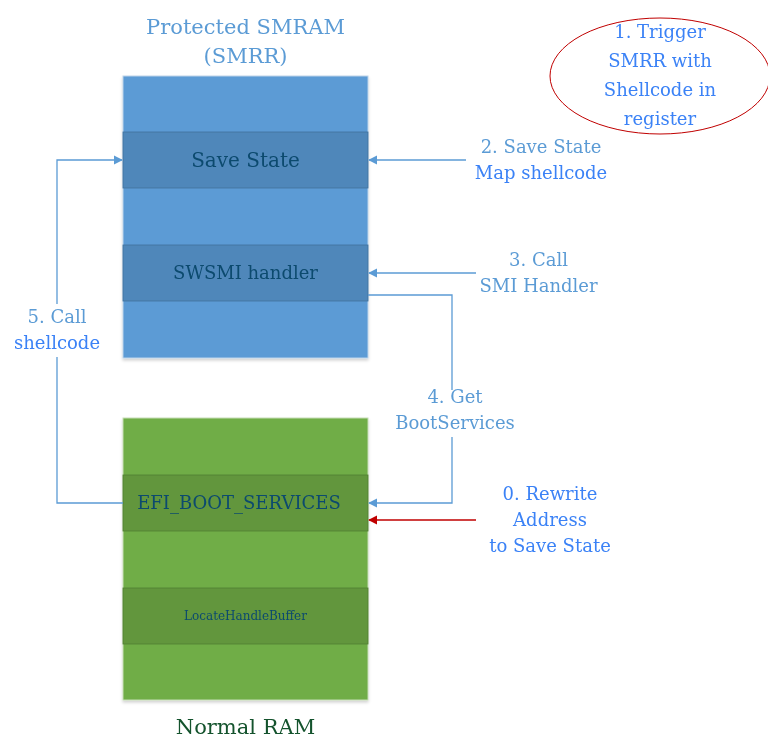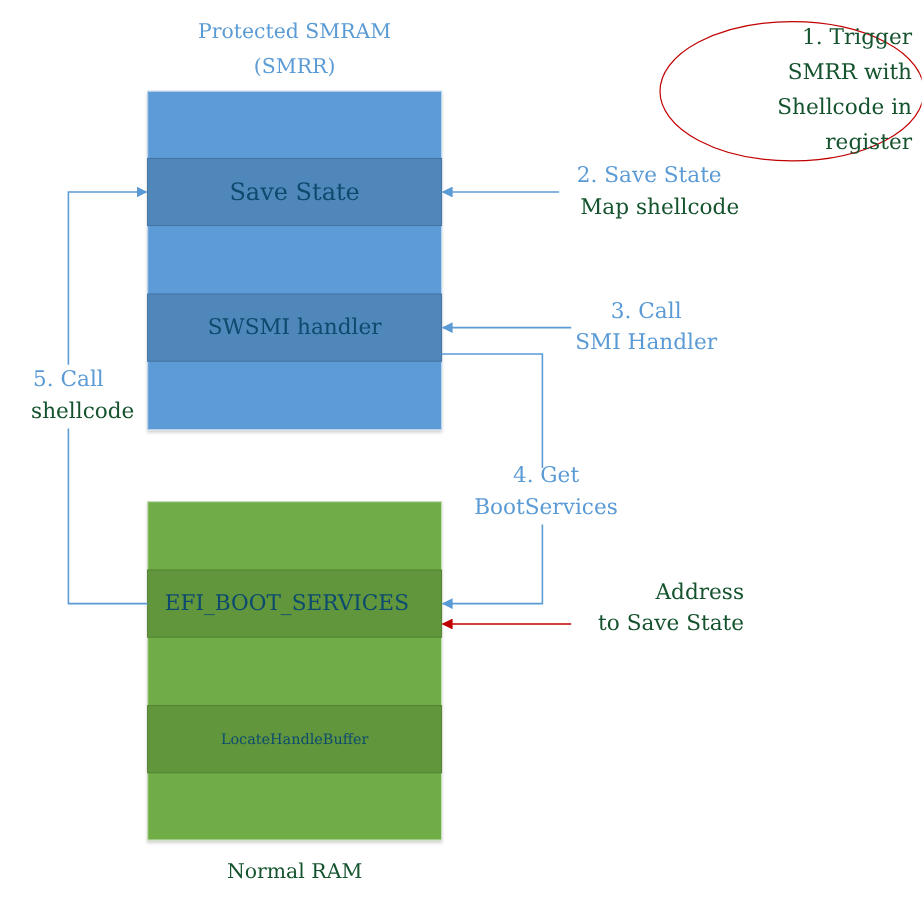--- a/index.html
+++ b/index.html
@@ -1,23 +1,23 @@
 <!DOCTYPE html>
 <html><head>
 <meta charset="utf-8">
 <style>
   html, body { margin: 0; padding: 0; background: #ffffff; }
   body { width: 768px; height: 755px; position: relative; overflow: hidden;
          font-family: "DejaVu Serif", "Liberation Serif", serif; }
   svg { position: absolute; left: 0; top: 0; }
   .lbl { position: absolute; text-align: center; line-height: 26px; font-size: 18px; white-space: nowrap; }
   .blue { color: #5B9BD5; }
-  .red { color: #14532d; text-align: right; }
+  .red { color: #3b82f6; }
   .green { color: #14532d; }
-  .title { font-size: 17px; line-height: 29px; }
+  .title { font-size: 21px; line-height: 29px; }
   .band-text { position: absolute; color: #0c4a6e; text-align: center; white-space: nowrap; }
 </style>
 </head>
 <body>
 
 <svg width="768" height="755" viewBox="0 0 768 755">
   <defs>
     <marker id="ab" viewBox="0 0 10 10" refX="9" refY="5" markerWidth="7" markerHeight="7" orient="auto">
       <path d="M0,0 L10,5 L0,10 z" fill="#5B9BD5"></path>
     </marker>
@@ -84,20 +84,21 @@
   <div>3. Call</div>
   <div>SMI Handler</div>
 </div>
 
 <div class="lbl blue" style="left:385px; top:384px; width:140px;">
   <div>4. Get</div>
   <div>BootServices</div>
 </div>
 
 <div class="lbl red" style="left:480px; top:481px; width:140px;">
+  <div>0. Rewrite</div>
   <div>Address</div>
   <div>to Save State</div>
 </div>
 
 <div class="lbl" style="left:2px; top:304px; width:110px;">
   <div class="blue">5. Call</div>
   <div class="red">shellcode</div>
 </div>
 
 </body></html>

